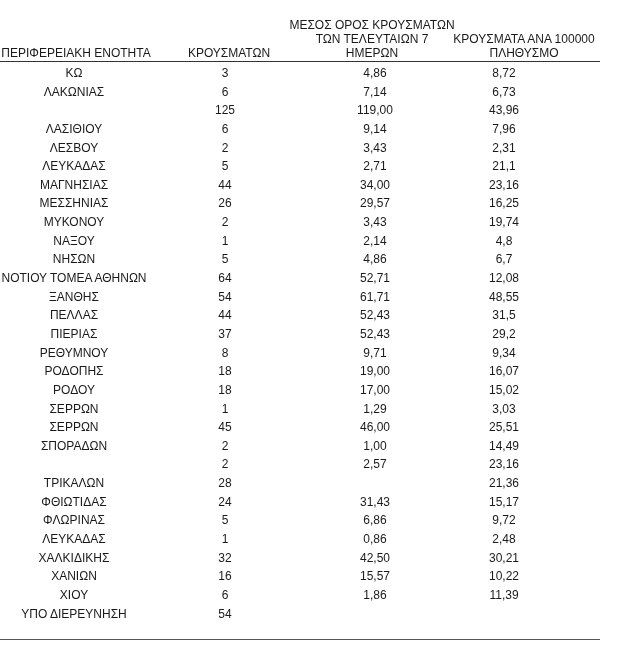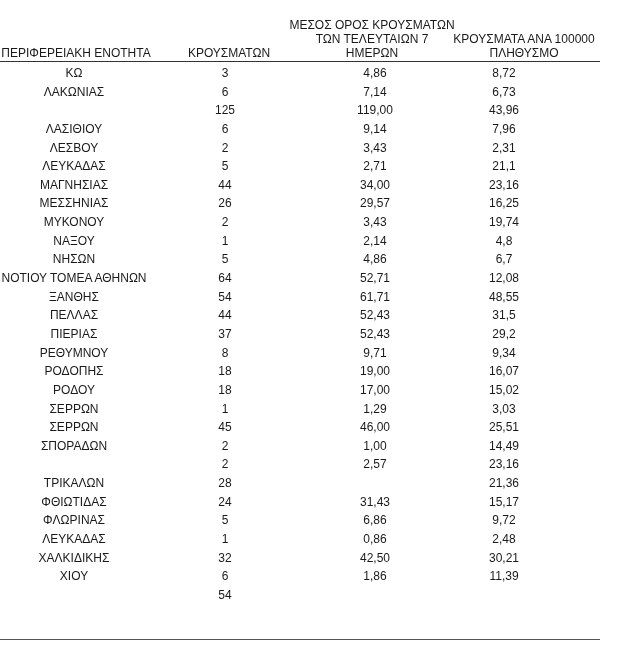--- a/index.html
+++ b/index.html
@@ -196,25 +196,32 @@
         <div class="cell c2">0,86</div>
         <div class="cell c3">2,48</div>
       </div>
       <div class="row">
         <div class="cell c0">ΧΑΛΚΙΔΙΚΗΣ</div>
         <div class="cell c1">32</div>
         <div class="cell c2">42,50</div>
         <div class="cell c3">30,21</div>
       </div>
       <div class="row">
+        <div class="cell c0">ΧΑΝΙΩΝ</div>
+        <div class="cell c1">16</div>
+        <div class="cell c2">15,57</div>
+        <div class="cell c3">10,22</div>
+      </div>
+      <div class="row">
         <div class="cell c0">ΧΙΟΥ</div>
         <div class="cell c1">6</div>
         <div class="cell c2">1,86</div>
         <div class="cell c3">11,39</div>
       </div>
       <div class="row">
+        <div class="cell c0">ΥΠΟ ΔΙΕΡΕΥΝΗΣΗ</div>
         <div class="cell c1">54</div>
         <div class="cell c2"></div>
         <div class="cell c3"></div>
       </div>
     </div>
 </div>
 <div class="bottom-rule"></div>
 
 </body></html>

